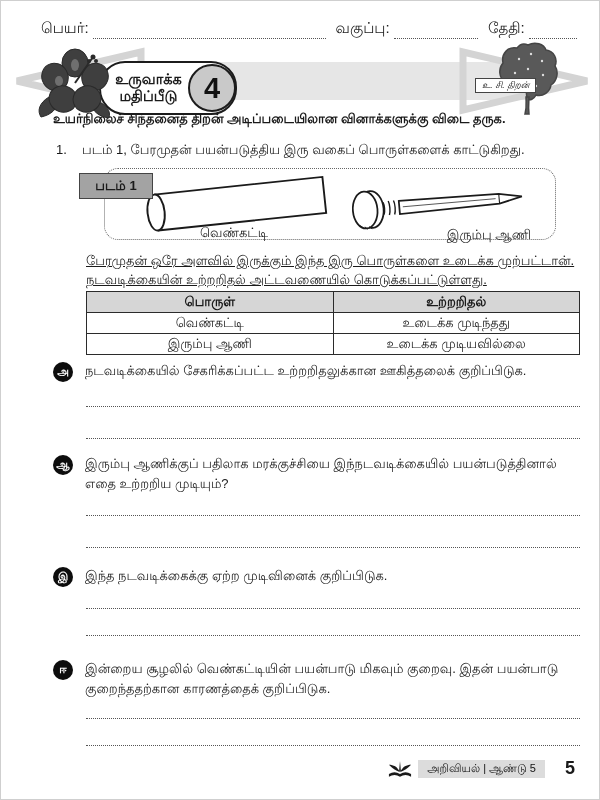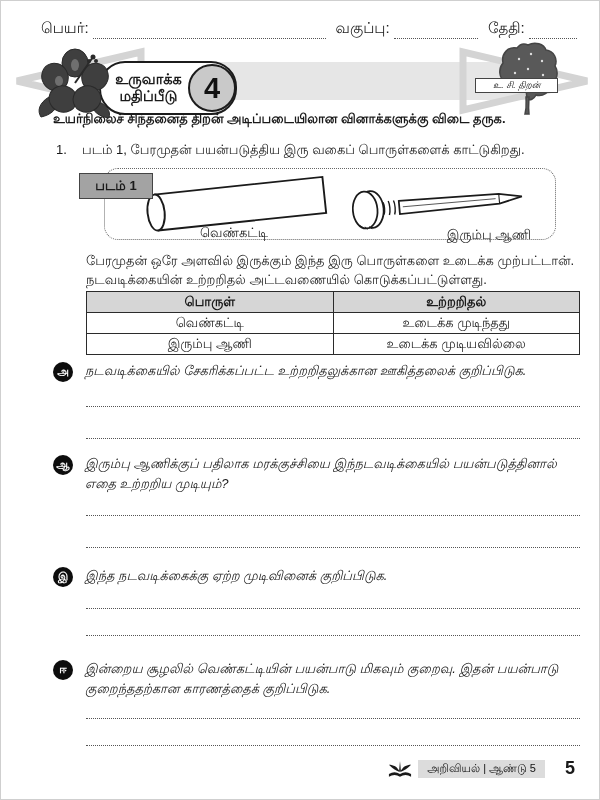--- a/index.html
+++ b/index.html
@@ -27,21 +27,21 @@
   .pill-text{flex:1;text-align:center;font-weight:bold;font-size:14.5px;line-height:1.15;padding-left:8px;}
   .num-circle{
     width:44px;height:44px;border-radius:50%;background:#c9c9c9;border:2px solid #1c1c1c;
     display:flex;align-items:center;justify-content:center;font-weight:bold;font-size:29px;color:#111;
     margin-right:-1px;flex:0 0 auto;
   }
   .flower{position:absolute;left:34px;top:44px;z-index:4;}
   .brain{position:absolute;left:494px;top:40px;z-index:2;}
   .skill-tag{
     position:absolute;left:474px;top:77px;z-index:5;background:#fff;border:1px solid #444;
-    font-size:9px;font-style:italic;padding:1px 17px;white-space:nowrap;color:#111;
+    font-size:9px;font-style:italic;padding:1px 6px;white-space:nowrap;color:#111;
   }
   
   .instruction{position:absolute;left:52px;top:110px;width:512px;font-weight:bold;font-size:13px;}
   .q1row{position:absolute;left:55px;top:141px;width:510px;font-size:13px;display:flex;}
   .q1num{width:26px;flex:0 0 auto;}
   
   .figure{
     position:absolute;left:103px;top:167px;width:452px;height:72px;
     border:1.6px dotted #666;border-radius:14px;
     display:flex;justify-content:space-between;align-items:flex-start;
@@ -49,33 +49,33 @@
   }
   .fig-label{
     position:absolute;left:78px;top:172px;width:72px;height:24px;z-index:2;
     background:#a3a3a3;border:1.4px solid #444;display:flex;align-items:center;justify-content:center;
     font-weight:bold;font-size:13px;
   }
   .fig-item{display:flex;flex-direction:column;align-items:center;}
   .fig-caption{font-size:13px;margin-top:-8px;}
   .fig-item.nail .fig-caption{align-self:flex-end;margin-right:6px;margin-top:-6px;}
   
-  .para{position:absolute;left:85px;top:251px;width:494px;font-size:13px;line-height:1.45;}
+  .para{position:absolute;left:85px;top:251px;width:494px;font-size:13px;line-height:1.45;text-decoration:underline;}
   .obs-table{position:absolute;left:85px;top:290px;width:494px;border-collapse:collapse;font-size:13px;}
   .obs-table th,.obs-table td{border:1.4px solid #2b2b2b;text-align:center;height:20px;padding:0 6px;}
   .obs-table th{background:#d6d6d6;font-weight:bold;}
   .obs-table td{background:#fff;}
   
   .subq{position:absolute;left:52px;width:518px;display:flex;gap:12px;font-size:13px;line-height:1.5;}
   .sq1{top:360px;} .sq2{top:453px;} .sq3{top:565px;} .sq4{top:658px;}
   .marker{
     flex:0 0 auto;width:20px;height:20px;border-radius:50%;background:#0d0d0d;color:#fff;
     display:flex;align-items:center;justify-content:center;font-size:10.5px;font-weight:bold;margin-top:1px;
   }
-  .subq .txt{flex:1;font-style:italic;}
+  .subq .txt{flex:1;}
   .ansline{position:absolute;left:85px;width:494px;height:0;border-top:1.6px dotted #555;}
   .al1{top:405px;} .al2{top:437px;} .al3{top:514px;} .al4{top:546px;}
   .al5{top:607px;} .al6{top:634px;} .al7{top:717px;} .al8{top:744px;}
   
   .footer{position:absolute;top:757px;right:24px;display:flex;align-items:center;gap:6px;}
   .badge{background:#dcdcdc;font-size:11px;padding:2px 9px;color:#111;}
   .pagenum{font-size:18px;font-weight:bold;margin-left:14px;}
 </style>
 </head>
 <body>

